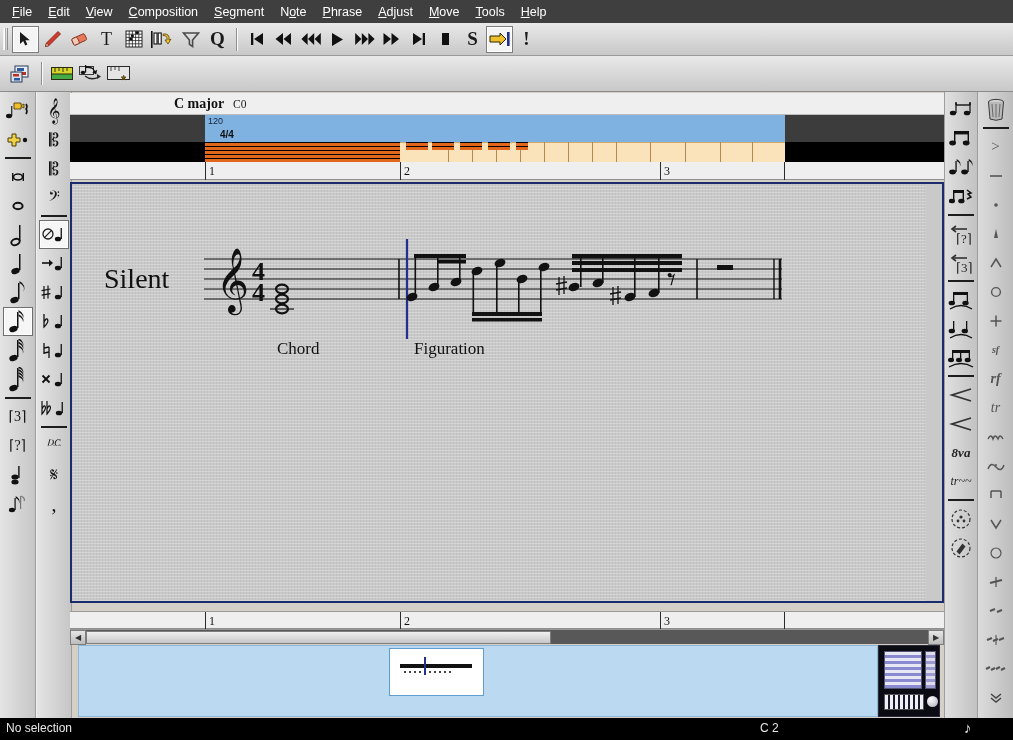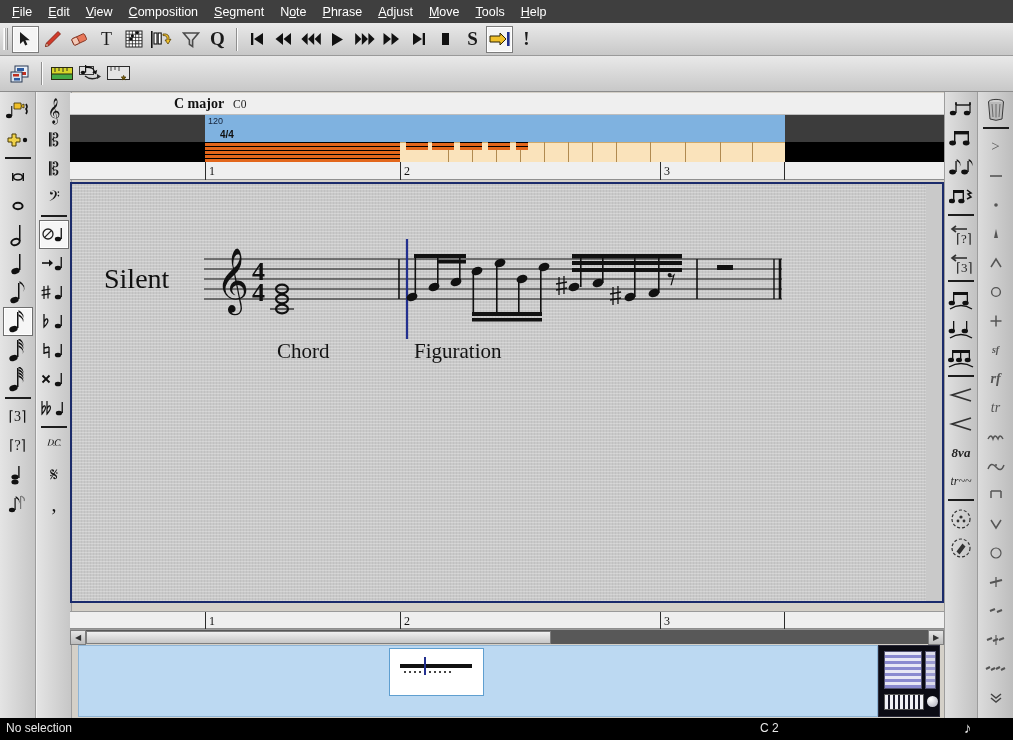--- a/index.html
+++ b/index.html
@@ -151,21 +151,21 @@
       repeating-linear-gradient(90deg, rgba(0,0,0,.045) 0 1px, rgba(0,0,0,0) 1px 3px),
       #c9c9c9;
     overflow:hidden;
   }
   .track-label{
     position:absolute; left:32px; top:79px;
     font-family:"Liberation Serif", serif; font-size:28px; color:#101010;
   }
   .seg-label{
     position:absolute; top:155px;
-    font-family:"Liberation Serif", serif; font-size:21px; color:#121212;
+    font-family:"Liberation Serif", serif; font-size:17px; color:#121212;
   }
   #hscroll{
     position:absolute; left:70px; top:629px; width:874px; height:15px;
     background:#585858; border-top:1px solid #999;
     display:flex; align-items:center;
   }
   #hscroll .thumb{
     position:absolute; left:16px; top:1px; width:465px; height:13px;
     background:linear-gradient(#f0f0f0,#c6c6c6); border:1px solid #7e7e7e;
   }

